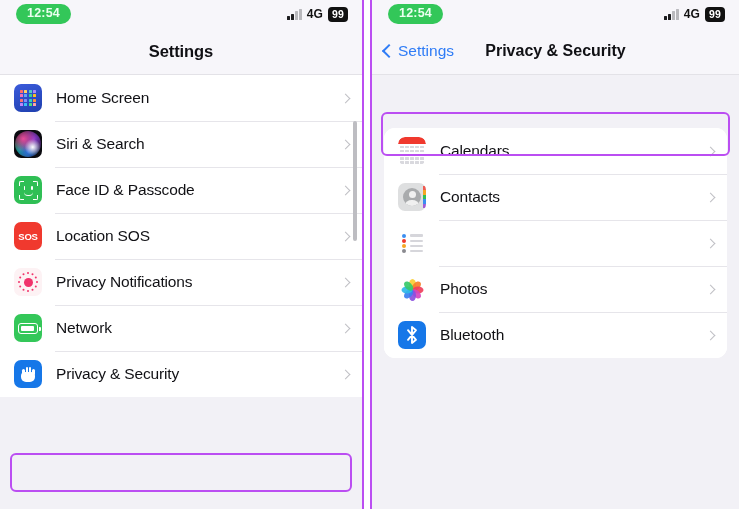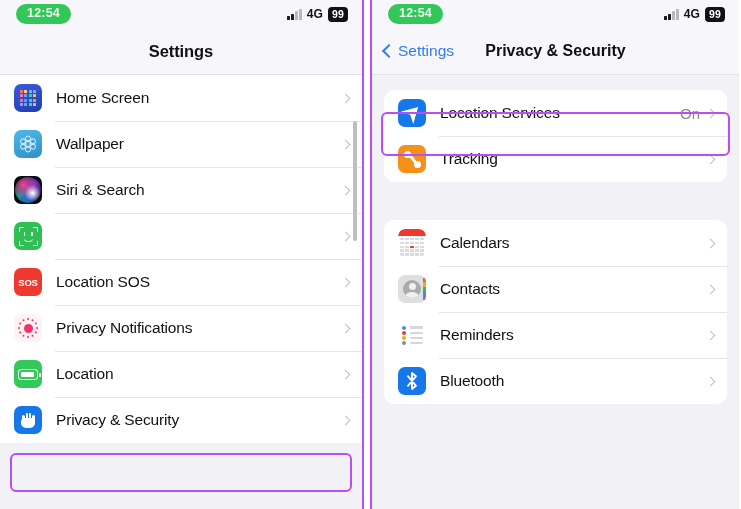--- a/index.html
+++ b/index.html
@@ -260,53 +260,39 @@
                 <span style="background: rgb(192, 132, 252);"></span>
                 <span style="background: rgb(56, 189, 248);"></span>
                 <span style="background: rgb(74, 222, 128);"></span>
                 <span style="background: rgb(252, 165, 165);"></span>
               </div>
             </div>
             <div class="row-label">Home Screen</div>
             <div class="chev"></div>
           </div>
           <div class="row">
-            <div class="row-icon ic-wall">
-              <div class="flower">
-                <span></span>
-                <span></span>
-                <span></span>
-                <span></span>
-                <span></span>
-                <span></span>
-                <span></span>
-              </div>
-            </div>
-            <div class="row-label">Wallpaper</div>
-            <div class="chev"></div>
-          </div>
-          <div class="row">
             <div class="row-icon ic-siri">
               <div class="orb"></div>
             </div>
             <div class="row-label">Siri &amp; Search</div>
             <div class="chev"></div>
           </div>
           <div class="row">
             <div class="row-icon ic-face">
               <div class="fbox">
                 <i class="c tl"></i>
                 <i class="c tr"></i>
                 <i class="c bl"></i>
                 <i class="c br"></i>
                 <i class="eye l"></i>
                 <i class="eye r"></i>
                 <i class="sm"></i>
               </div>
             </div>
+            <div class="row-label">Face ID &amp; Passcode</div>
             <div class="chev"></div>
           </div>
           <div class="row">
             <div class="row-icon ic-sos">SOS</div>
             <div class="row-label">Location SOS</div>
             <div class="chev"></div>
           </div>
           <div class="row">
             <div class="row-icon ic-expo">
               <div class="dotring">
@@ -327,21 +313,21 @@
             </div>
             <div class="row-label">Privacy Notifications</div>
             <div class="chev"></div>
           </div>
           <div class="row">
             <div class="row-icon ic-batt">
               <div class="shell">
                 <div class="fill"></div>
               </div>
             </div>
-            <div class="row-label">Location</div>
+            <div class="row-label">Network</div>
             <div class="chev"></div>
           </div>
           <div class="row">
             <div class="row-icon ic-priv">
               <div class="hand">
                 <i class="f f1"></i>
                 <i class="f f2"></i>
                 <i class="f f3"></i>
                 <i class="f f4"></i>
                 <div class="palm"></div>
@@ -378,41 +364,20 @@
     <div class="navbar">
       <div class="nav-back">
         <span class="chev-left"></span>
         <span class="nav-back-label">Settings</span>
       </div>
       <div class="nav-title-right">Privacy &amp; Security</div>
     </div>
 
     <div class="scroll">
       <div style="height:15px"></div>
-      <div class="group rounded" id="right-list-1">
-          <div class="row">
-            <div class="row-icon ic-loc">
-              <div class="arrow"></div>
-            </div>
-            <div class="row-label">Location Services</div>
-            <div class="row-value">On</div>
-            <div class="chev"></div>
-          </div>
-          <div class="row">
-            <div class="row-icon ic-track">
-              <div class="tk">
-                <i class="ln"></i>
-                <i class="p1"></i>
-                <i class="p2"></i>
-              </div>
-            </div>
-            <div class="row-label">Tracking</div>
-            <div class="chev"></div>
-          </div>
-        </div>
       <div style="height:38px"></div>
       <div class="group rounded" id="right-list-2">
           <div class="row">
             <div class="row-icon ic-cal">
               <div class="top"></div>
               <div class="body">
                 <span class=""></span>
                 <span class=""></span>
                 <span class=""></span>
                 <span class=""></span>
@@ -462,21 +427,36 @@
               </div>
               <div class="row2" style="top:14.9px">
                 <span style="width:4px;height:4px;border-radius:50%;background:#f5a623;flex:0 0 4px"></span>
                 <span class="bar"></span>
               </div>
               <div class="row2" style="top:20.1px">
                 <span style="width:4px;height:4px;border-radius:50%;background:#8a8a8f;flex:0 0 4px"></span>
                 <span class="bar"></span>
               </div>
             </div>
-            <div class="row-label">Reminders</div>
+            <div class="chev"></div>
+          </div>
+          <div class="row">
+            <div class="row-icon ic-photos">
+              <div class="pf">
+                <span style="background:#f9ce34;transform:rotate(0deg)"></span>
+                <span style="background:#f77f2a;transform:rotate(45deg)"></span>
+                <span style="background:#ef3f5c;transform:rotate(90deg)"></span>
+                <span style="background:#d445c0;transform:rotate(135deg)"></span>
+                <span style="background:#8a4fe0;transform:rotate(180deg)"></span>
+                <span style="background:#3b7ff0;transform:rotate(225deg)"></span>
+                <span style="background:#2fb8e8;transform:rotate(270deg)"></span>
+                <span style="background:#37c96a;transform:rotate(315deg)"></span>
+              </div>
+            </div>
+            <div class="row-label">Photos</div>
             <div class="chev"></div>
           </div>
           <div class="row">
             <div class="row-icon ic-bt">
               <svg width="14" height="20" viewBox="0 0 14 20">
                 <path d="M3 5.2 L11 14.8 L7 18 L7 2 L11 5.2 L3 14.8" fill="none" stroke="#fff" stroke-width="1.9" stroke-linejoin="round" stroke-linecap="round"></path>
               </svg>
             </div>
             <div class="row-label">Bluetooth</div>
             <div class="chev"></div>

